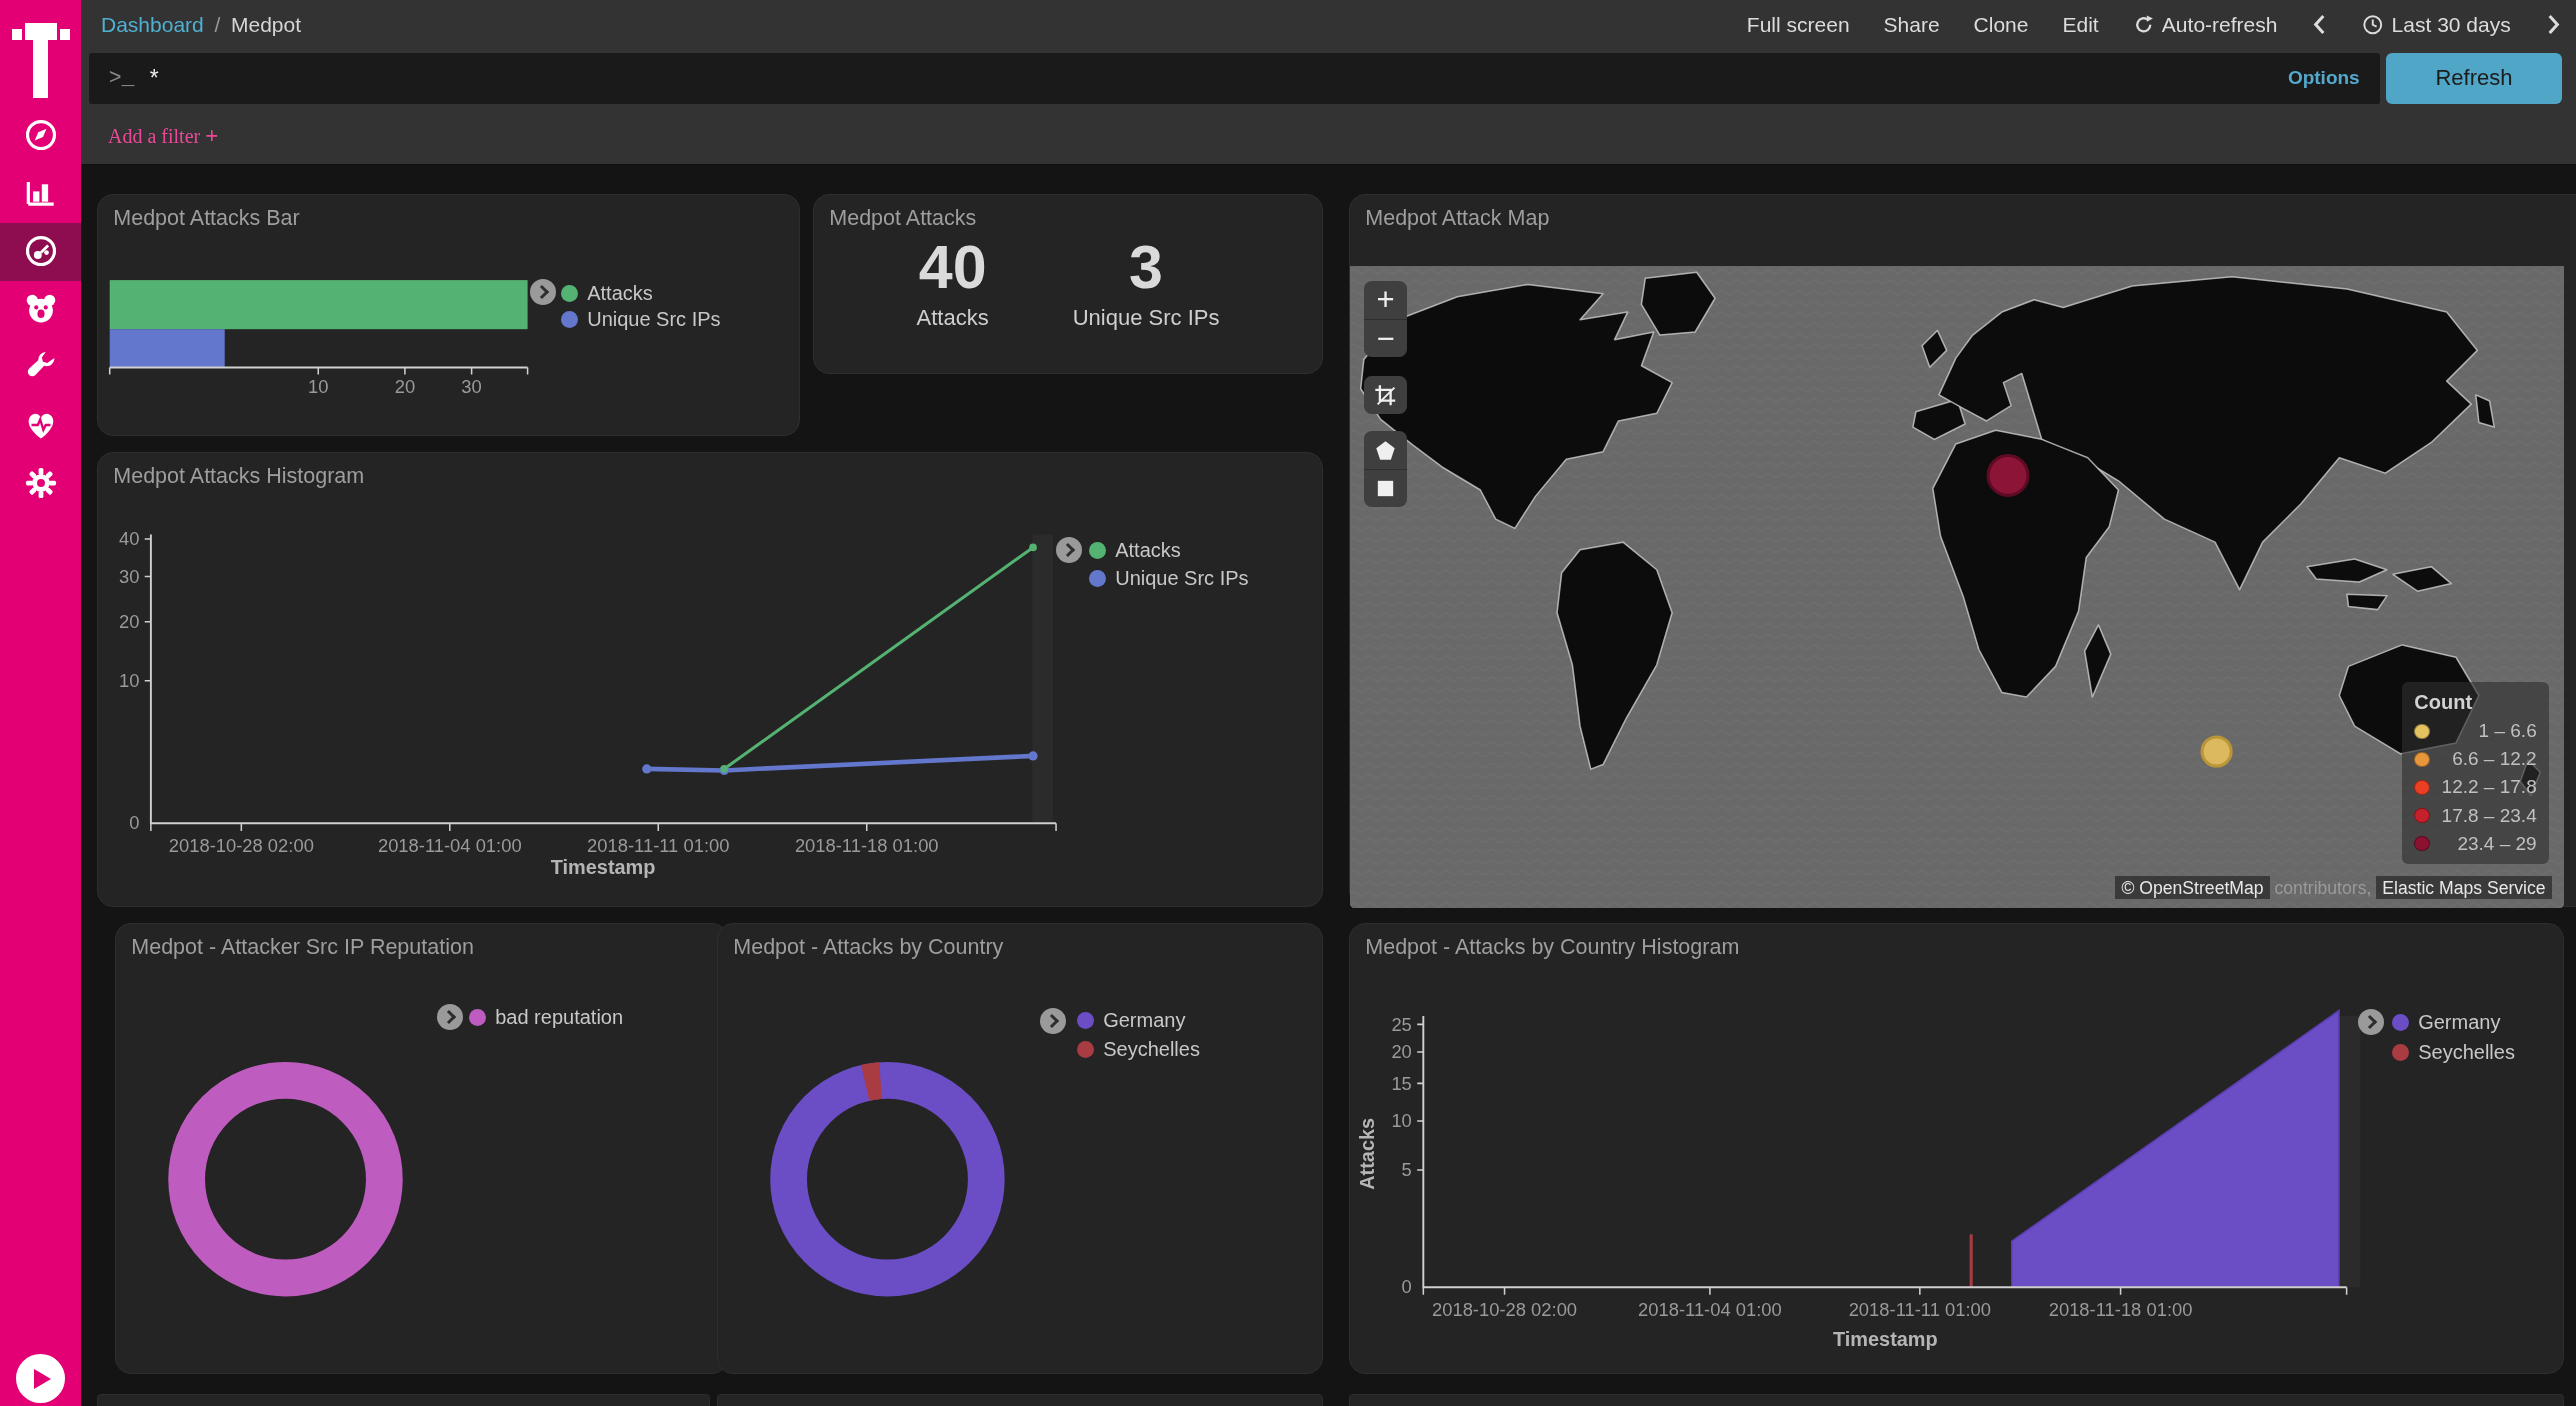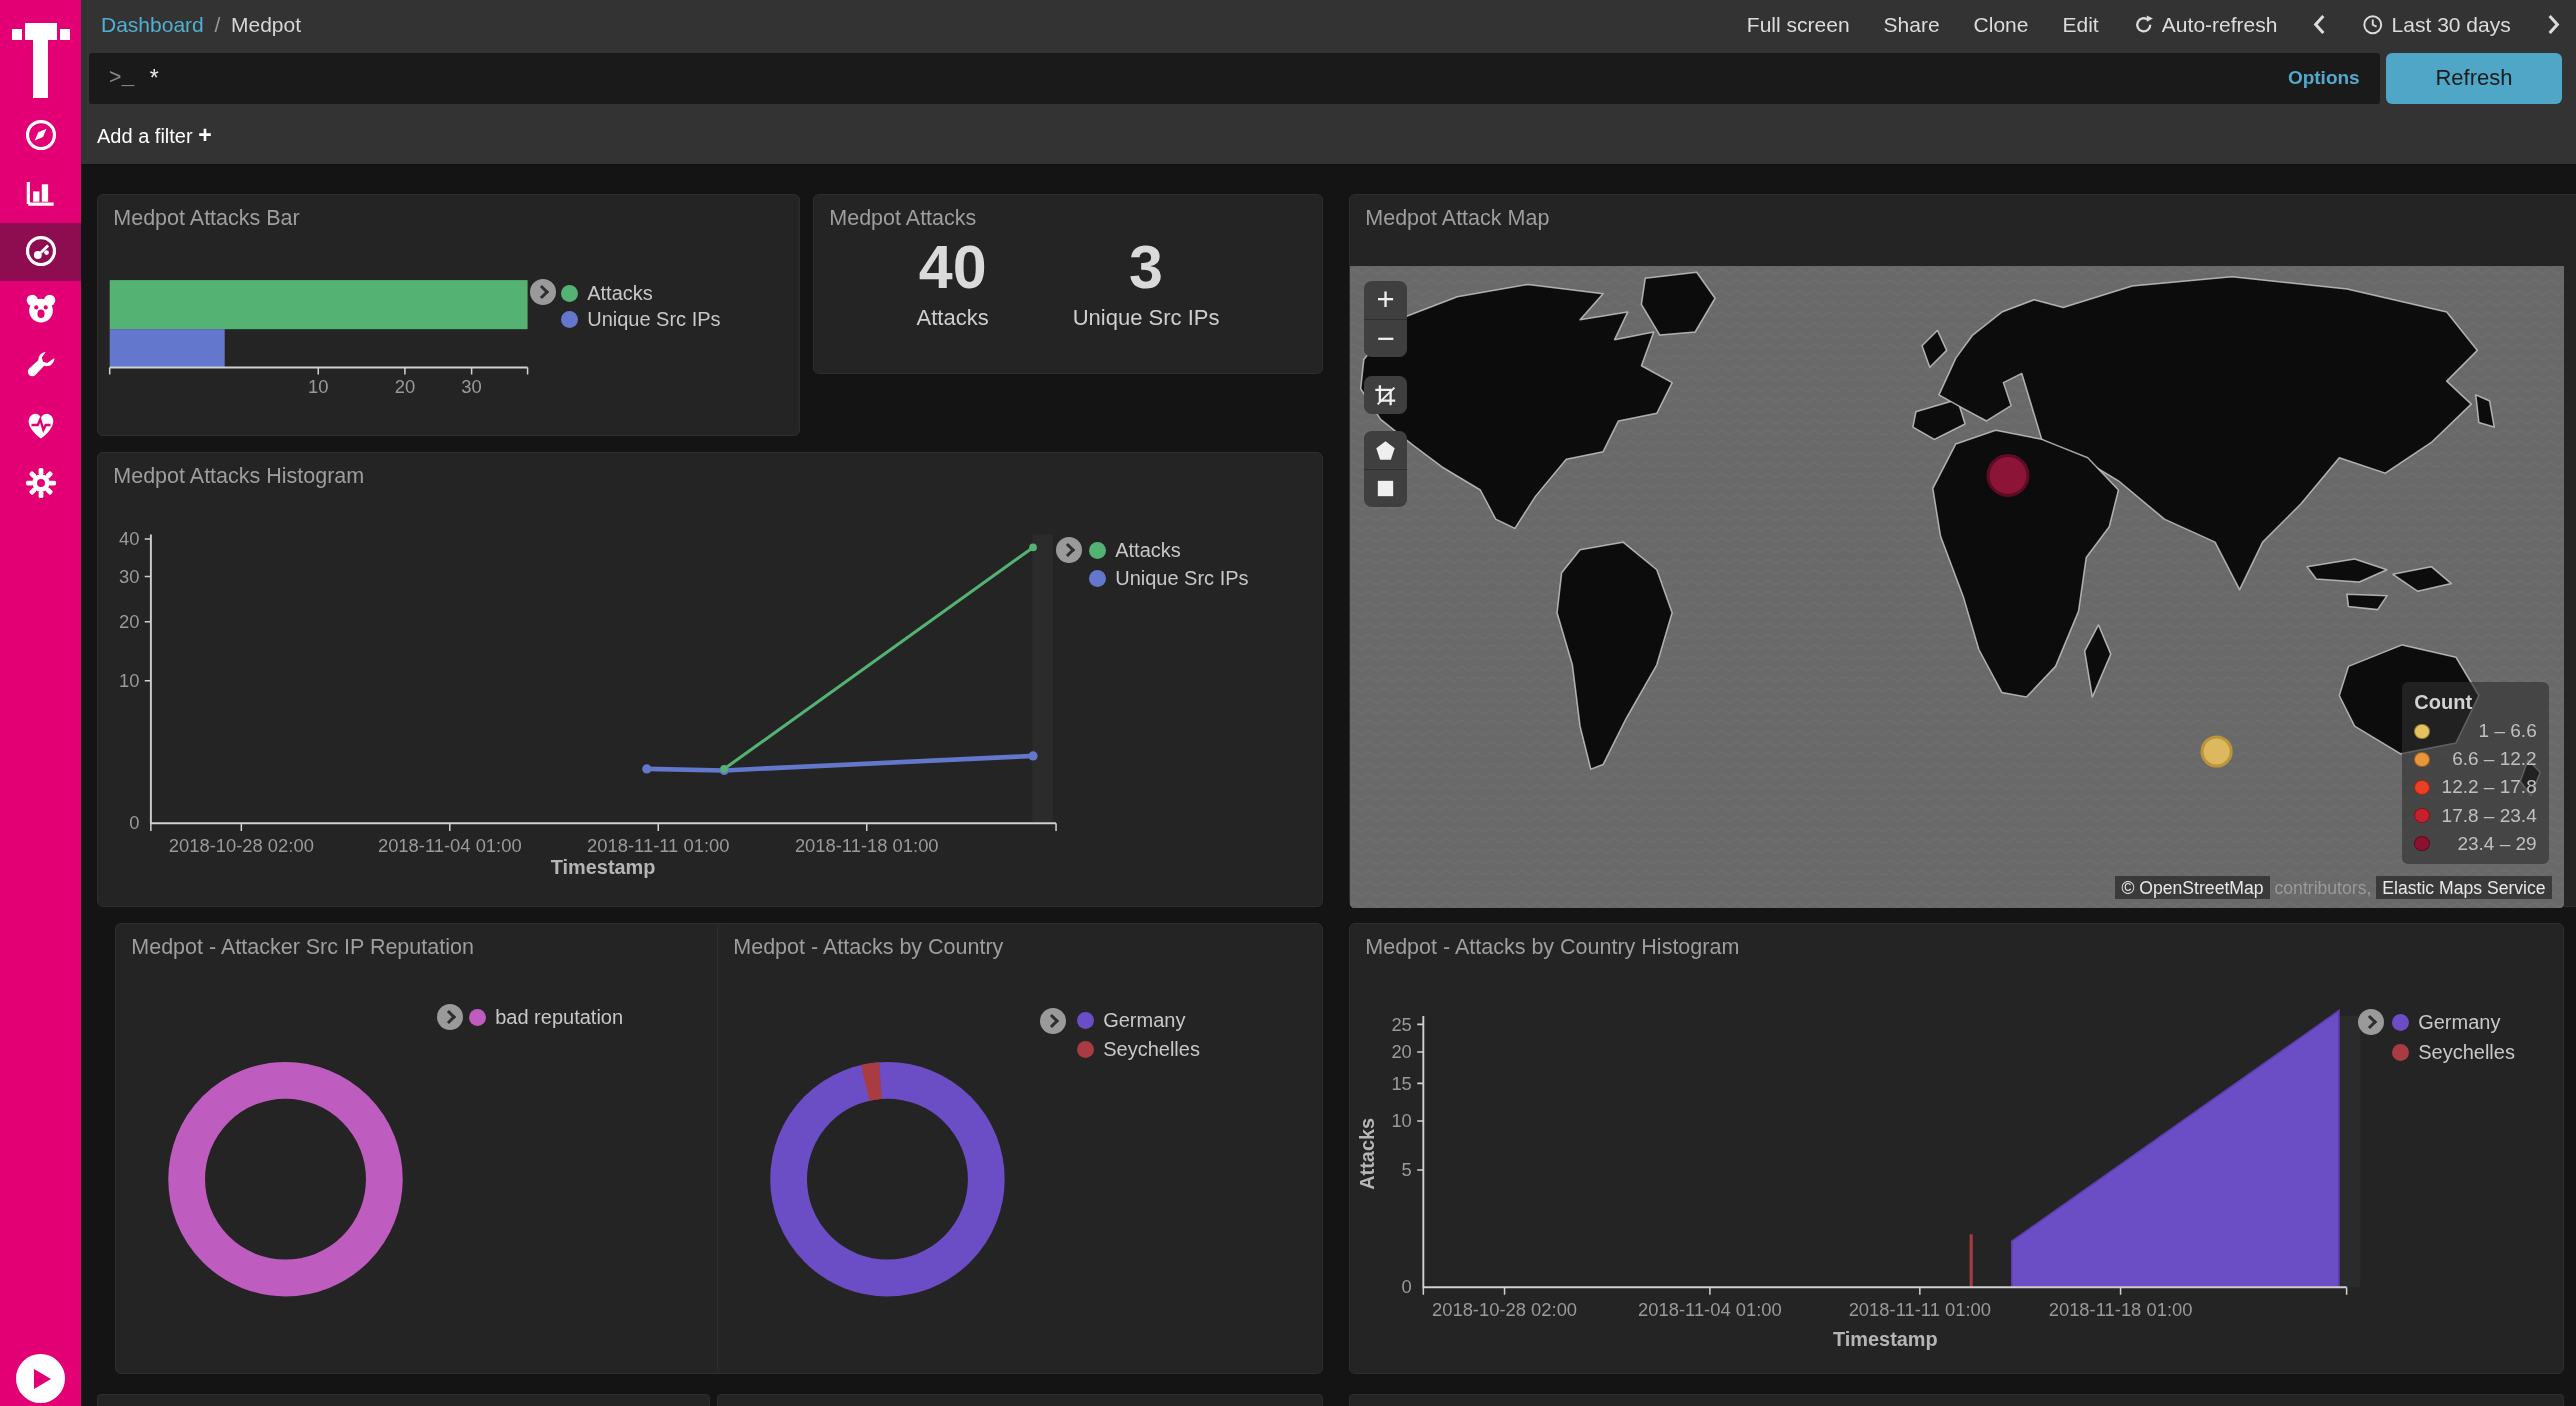--- a/index.html
+++ b/index.html
@@ -39,25 +39,25 @@
   .query-input { position:absolute; left:7.7px; top:3.8px; width:2291px; height:51px; background:#1a1a1a;
                  border-radius:3.1px; display:flex; align-items:center; padding:0 20px; }
   .q-prompt { font-family:"Liberation Mono", monospace; font-size:21.5px; color:#8a8a8a; }
   .q-value  { font-size:23px; color:#ececec; margin-left:15.3px; flex:1; }
   .q-options { font-size:19px; color:#54a9cc; cursor:pointer;font-weight:bold; }
   .refresh-btn { position:absolute; left:2305px; top:3.8px; width:176px; height:51px; background:#4fa6c6;
                  border-radius:6.1px; color:#1c1c1c; font-size:22px; display:flex; align-items:center;
                  justify-content:center; cursor:pointer; }
   .filter-row { position:absolute; left:81px; top:107px; width:2496px; height:58px; background:#333;
                 border-bottom:1.5px solid #101010; display:flex; align-items:center; z-index:18;}
-  .add-filter { margin-left:16px; font-size:20px; color:#ffffff; cursor:pointer; }
+  .add-filter { margin-left:27px; font-size:20px; color:#ec4899; cursor:pointer;font-family:Liberation Serif, serif; }
   .add-filter b { font-size:23px; }
 
   
-  .panel { position:absolute; background:#242424; border:0.8px solid #2e2e2e; border-radius:6px; }
+  .panel { position:absolute; background:#242424; border:0.8px solid #2e2e2e; border-radius:16px; }
   .panel-title { position:absolute; top:10.7px; left:15.3px; font-size:21.5px; color:#9e9e9e; }
   svg text { font-family:"Liberation Sans", sans-serif; }
   .tick  { fill:#9a9a9a; font-size:24px; }
   .axis-label { fill:#b5b5b5; font-size:26px; font-weight:bold; }
 
   .legend-row { position:absolute; display:flex; align-items:center; gap:9.2px; }
   .legend-dot { width:17px; height:17px; border-radius:50%; }
   .legend-label { font-size:20px; color:#c8c8c8; white-space:nowrap; }
   .chev-circle { position:absolute; width:26px; height:26px; border-radius:50%; background:#9a9a9a; cursor:pointer;}
   .chev-circle::after { content:''; position:absolute; left:7px; top:8.4px; width:7px; height:7px;

